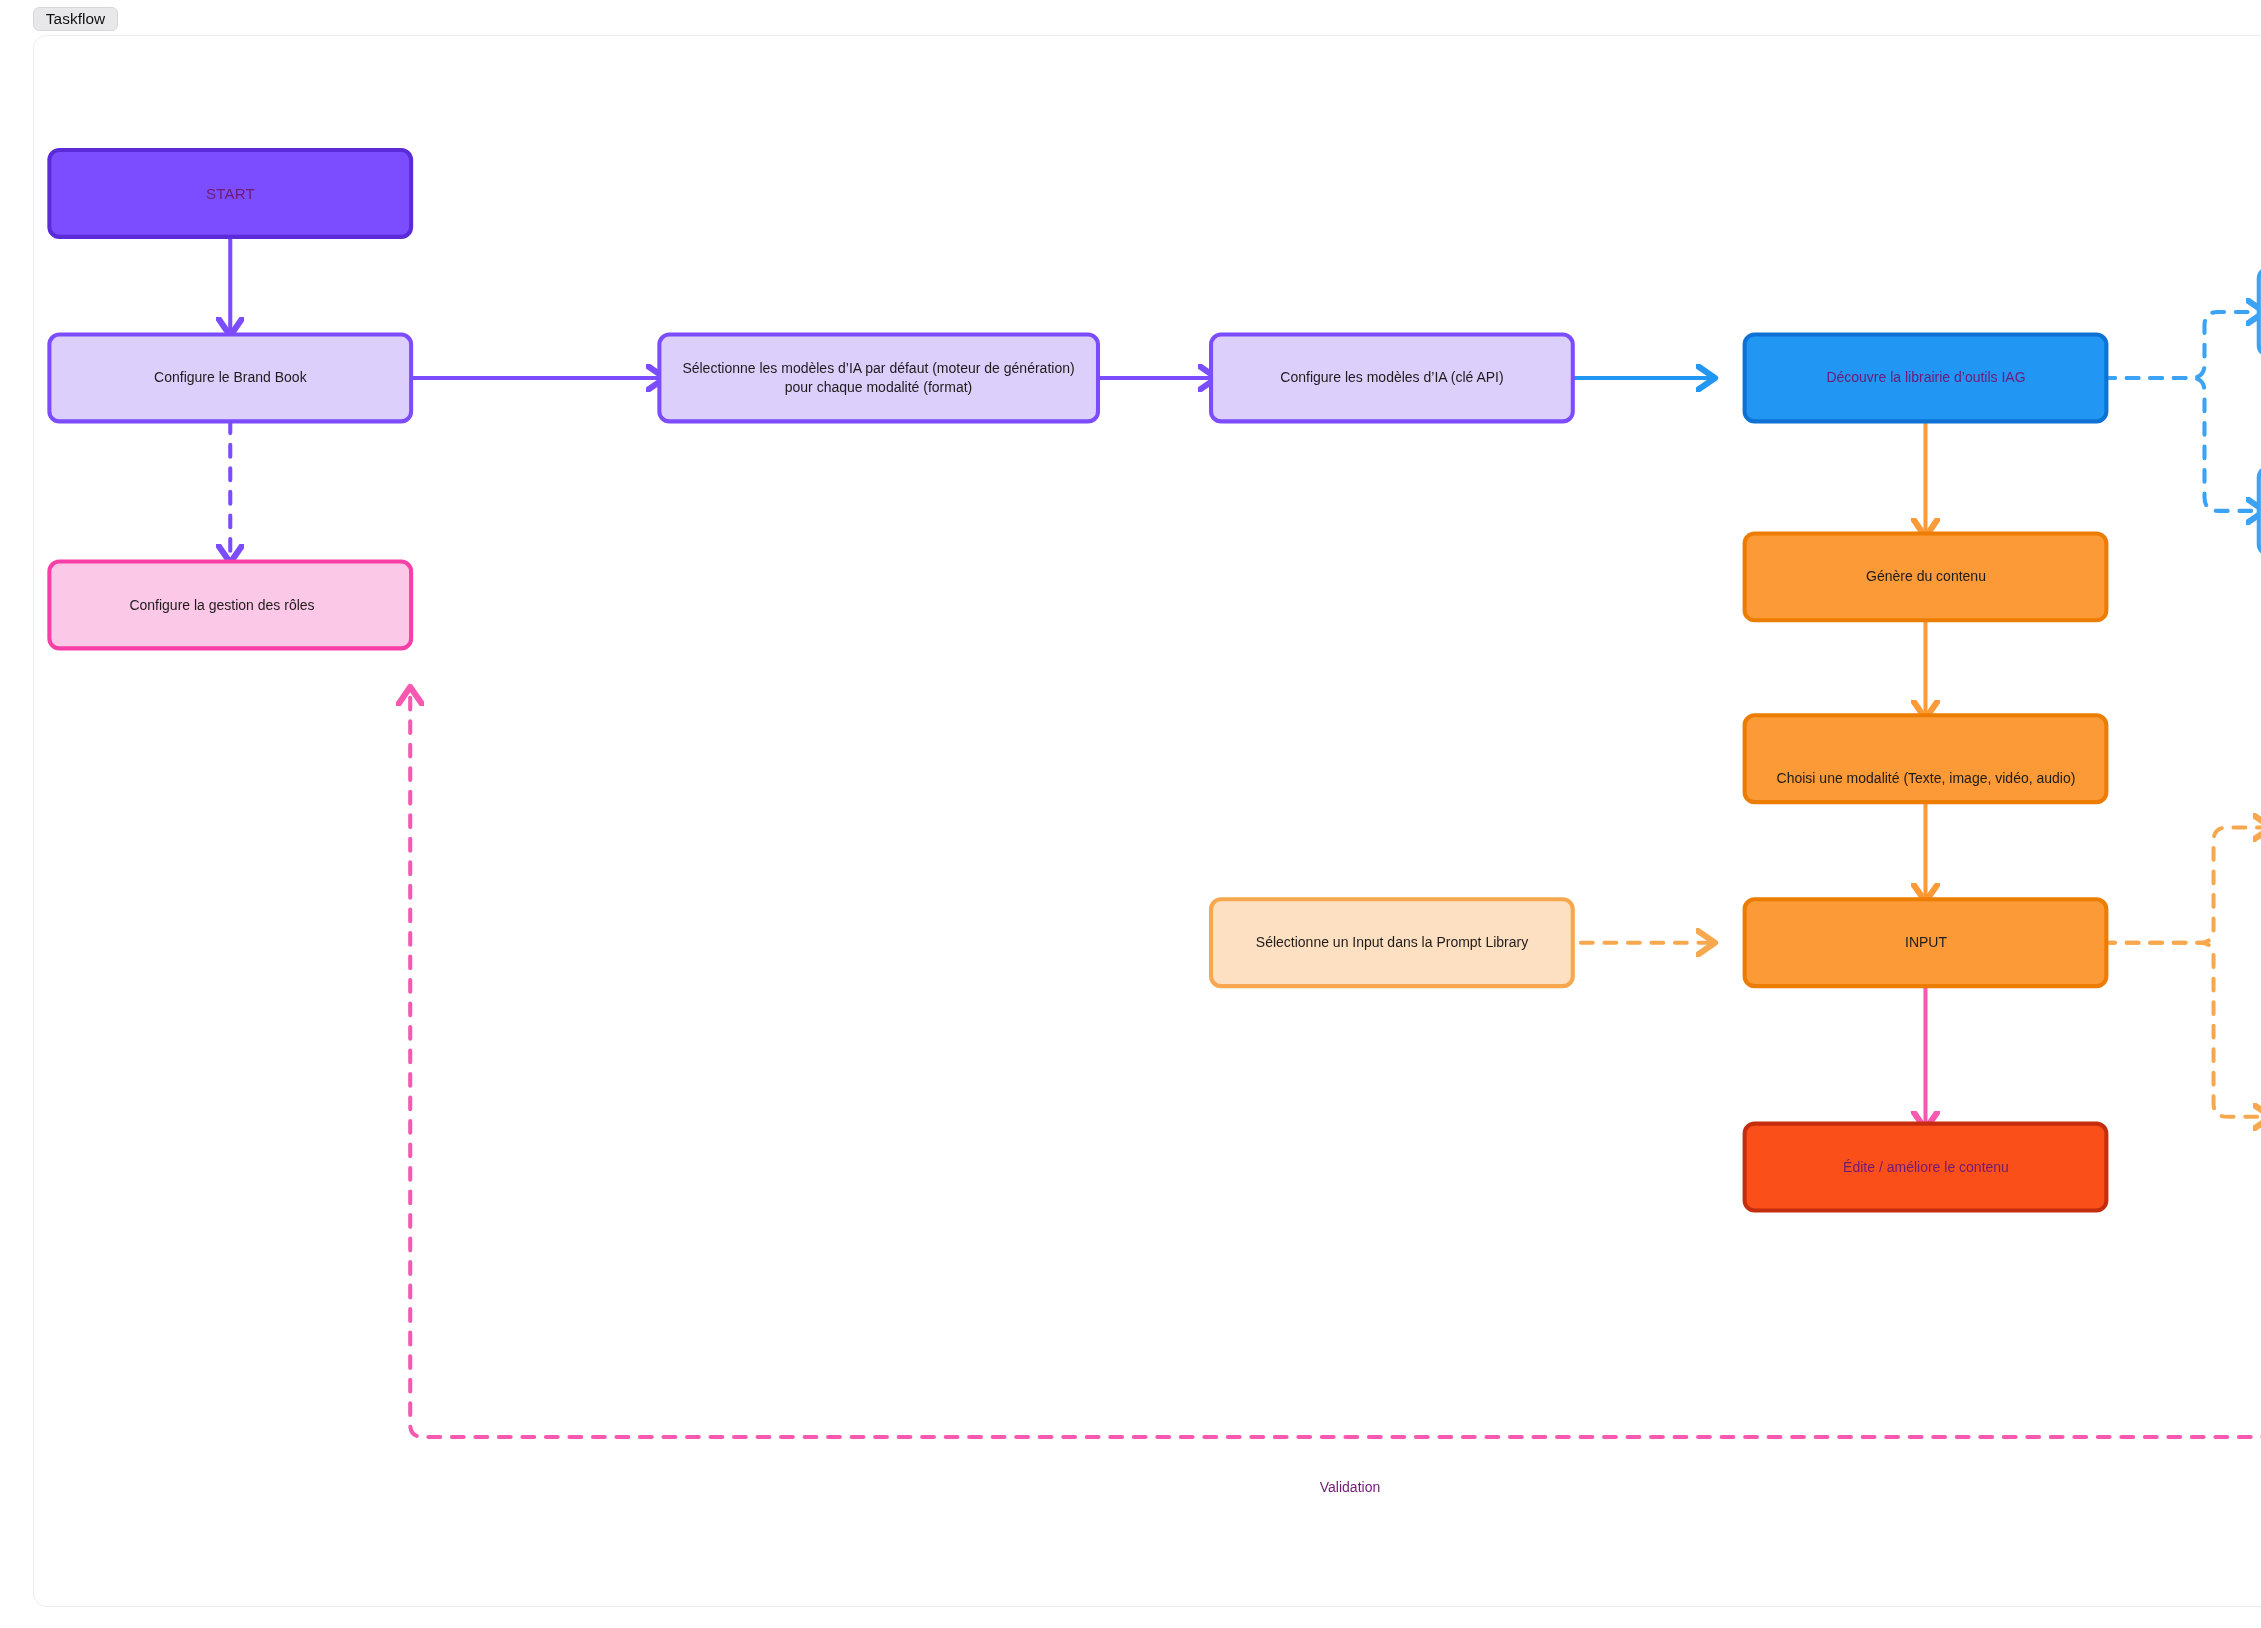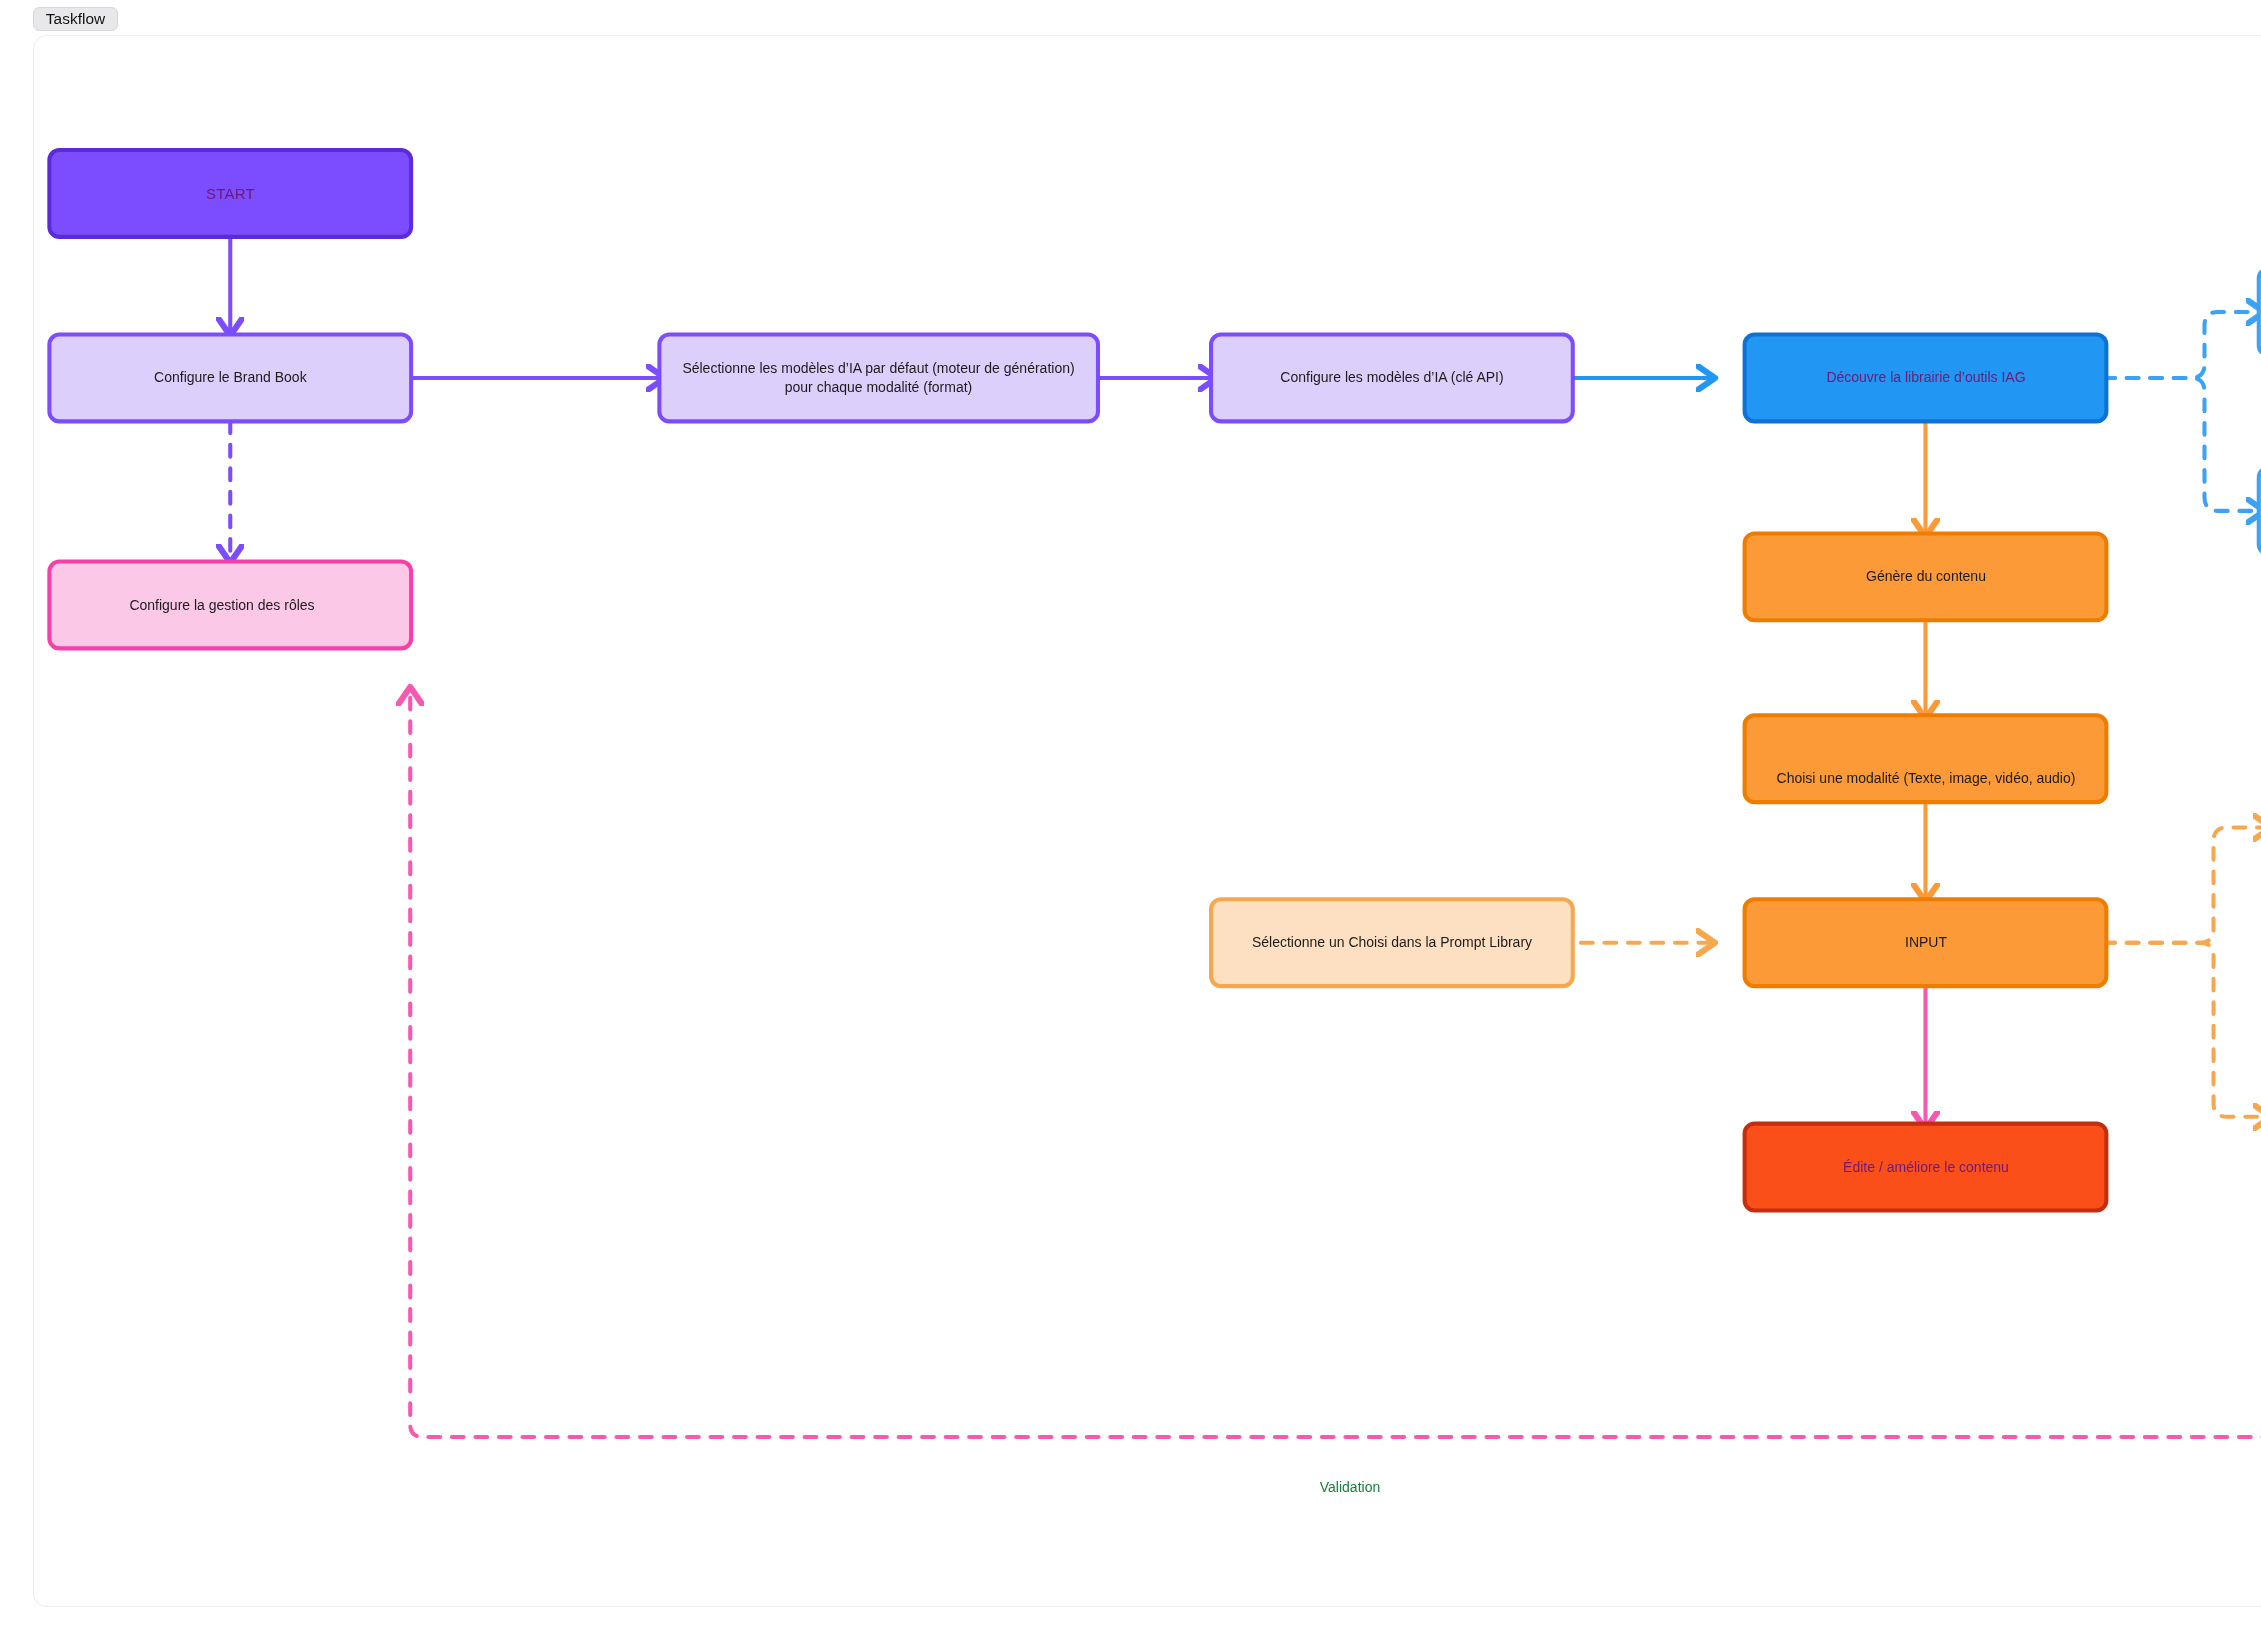--- a/index.html
+++ b/index.html
@@ -37,21 +37,21 @@
     box-sizing:border-box;padding:1.8px 11.8px;
     pointer-events:none;
   }
   .node-label span{display:block;width:100%;}
   .fs-base{font-size:14px;}
   .fs-start{font-size:15px;letter-spacing:0.2px;}
   .t-dark{color:#1f1b1b;}
   .t-light{color:#701a75;}
 
   .edge-label{
-    position:absolute;font-size:14px;color:#15803d;white-space:nowrap;
+    position:absolute;font-size:14px;color:#701a75;white-space:nowrap;
     transform:translateX(-50%);
   }
 </style>
 </head>
 <body>
 
 <div id="app">
 
   <div id="tab-bar">
     <div class="tab-chip">Taskflow</div>
@@ -155,21 +155,21 @@
     <div class="node-label fs-base t-dark" style="left:2225px;top:431px;width:362px;height:87px;">
       
     </div>
     <div class="node-label fs-base t-dark" style="left:1711px;top:497px;width:362px;height:87px;">
       <span>Génère du contenu</span>
     </div>
     <div class="node-label fs-base t-dark" style="left:1711px;top:679px;width:362px;height:87px;padding:1.8px 3.6px;margin-top:20px;">
       <span>Choisi une modalité (Texte, image, vidéo, audio)</span>
     </div>
     <div class="node-label fs-base t-dark" style="left:1177px;top:863px;width:362px;height:87px;padding:1.8px 4.5px;">
-      <span>Sélectionne un Choisi dans la Prompt Library</span>
+      <span>Sélectionne un Input dans la Prompt Library</span>
     </div>
     <div class="node-label fs-base t-dark" style="left:1711px;top:863px;width:362px;height:87px;">
       <span>INPUT</span>
     </div>
 
     <div class="node-label fs-base t-light" style="left:1711px;top:1088px;width:362px;height:87px;">
       <span>Édite / améliore le contenu</span>
     </div>
 
     <div class="edge-label" style="left:1316px;top:1443px;">Validation</div>

